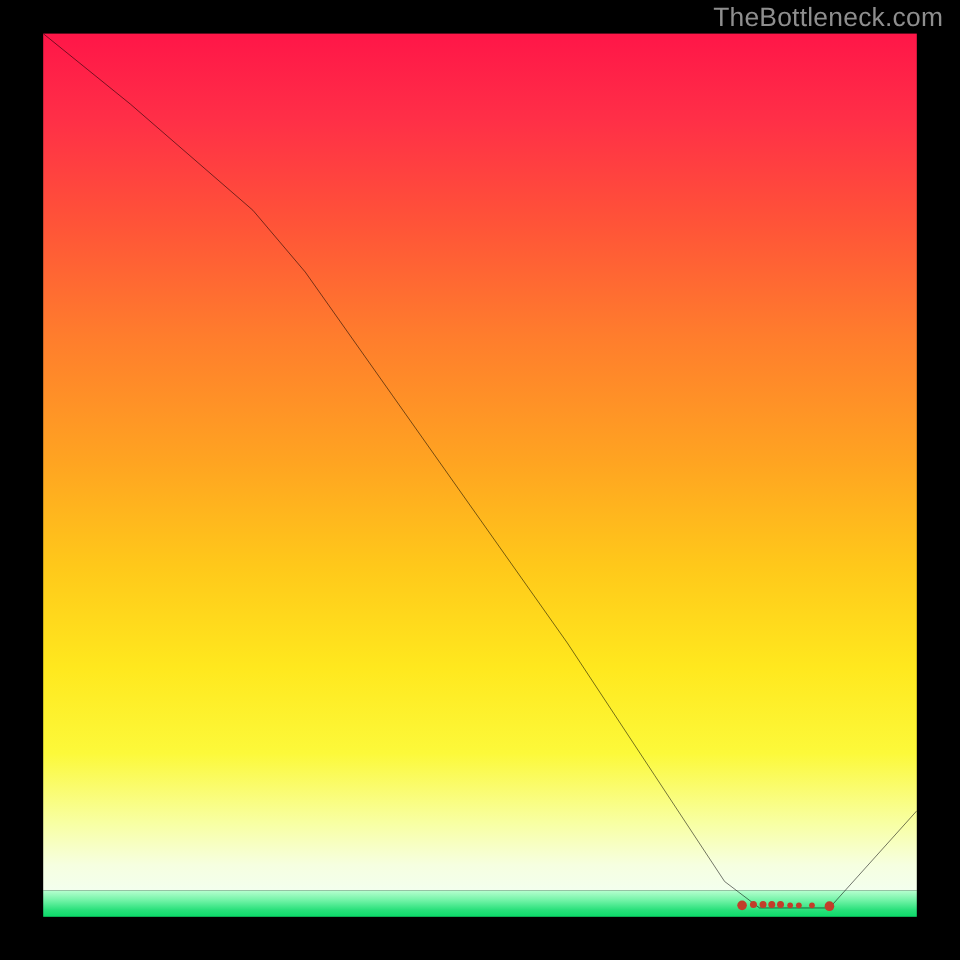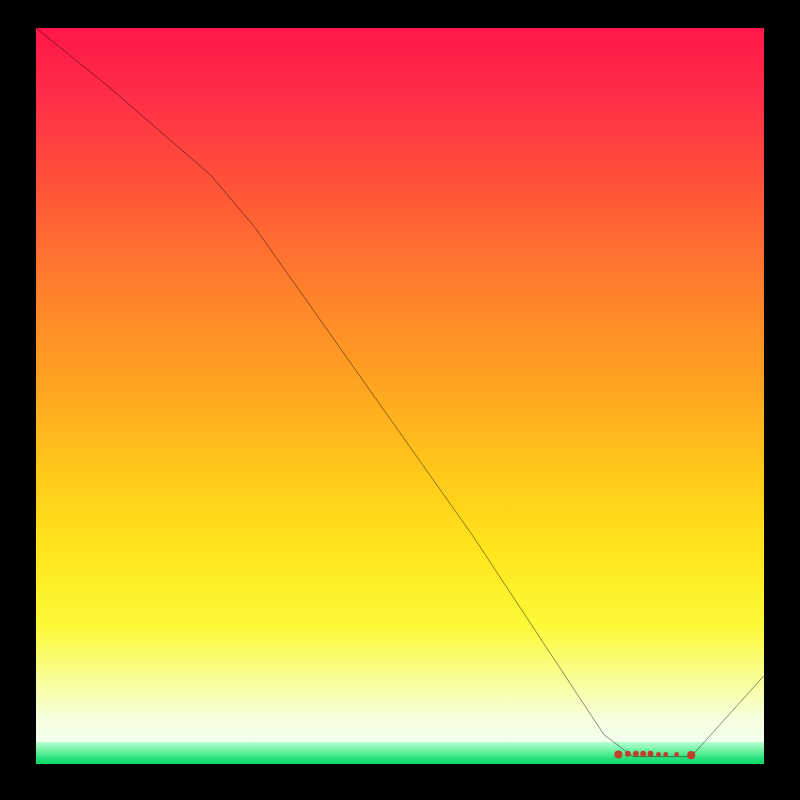--- a/index.html
+++ b/index.html
@@ -75,20 +75,21 @@
     top: 0;
     width: 100%;
     height: 100%;
   }
 </style>
 </head>
 <body>
 
 <div class="frame">
 
+  <div class="watermark">TheBottleneck.com</div>
 
   <div class="plot-area">
     <div class="grad-upper"></div>
     <div class="grad-green"></div>
 
     <svg class="curve" viewBox="0 0 100 100" preserveAspectRatio="none">
       <path d="M 0 0
                L 10 8
                L 24 20
                L 30 27

